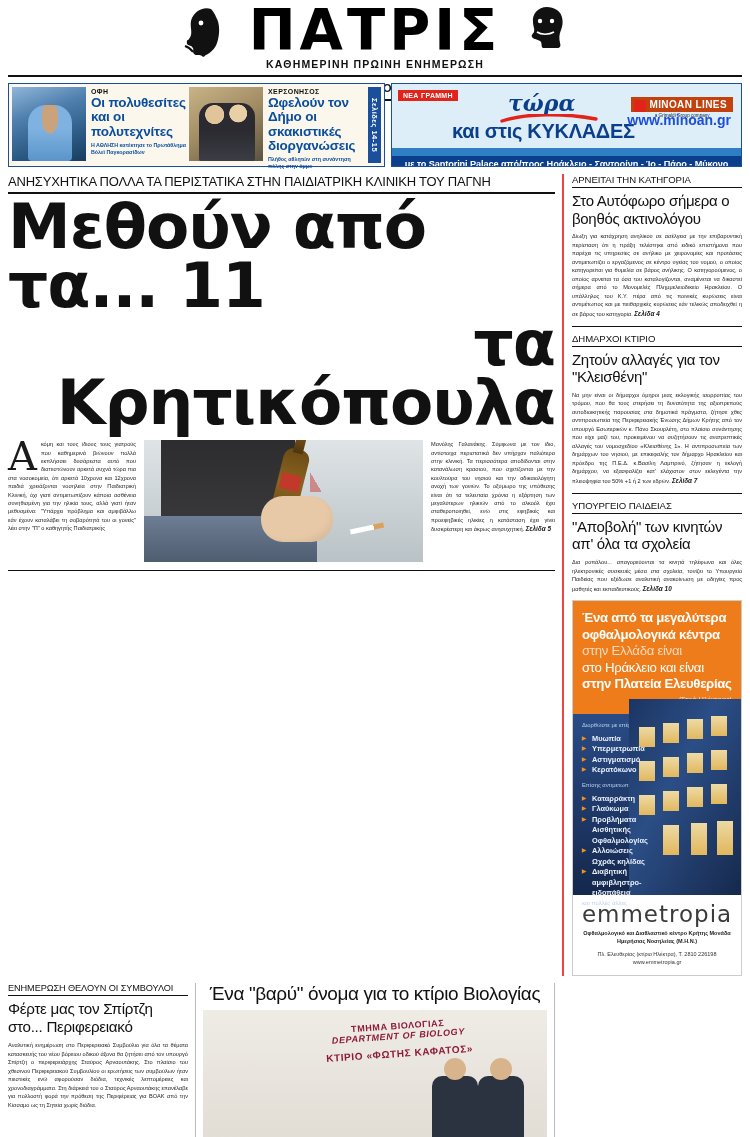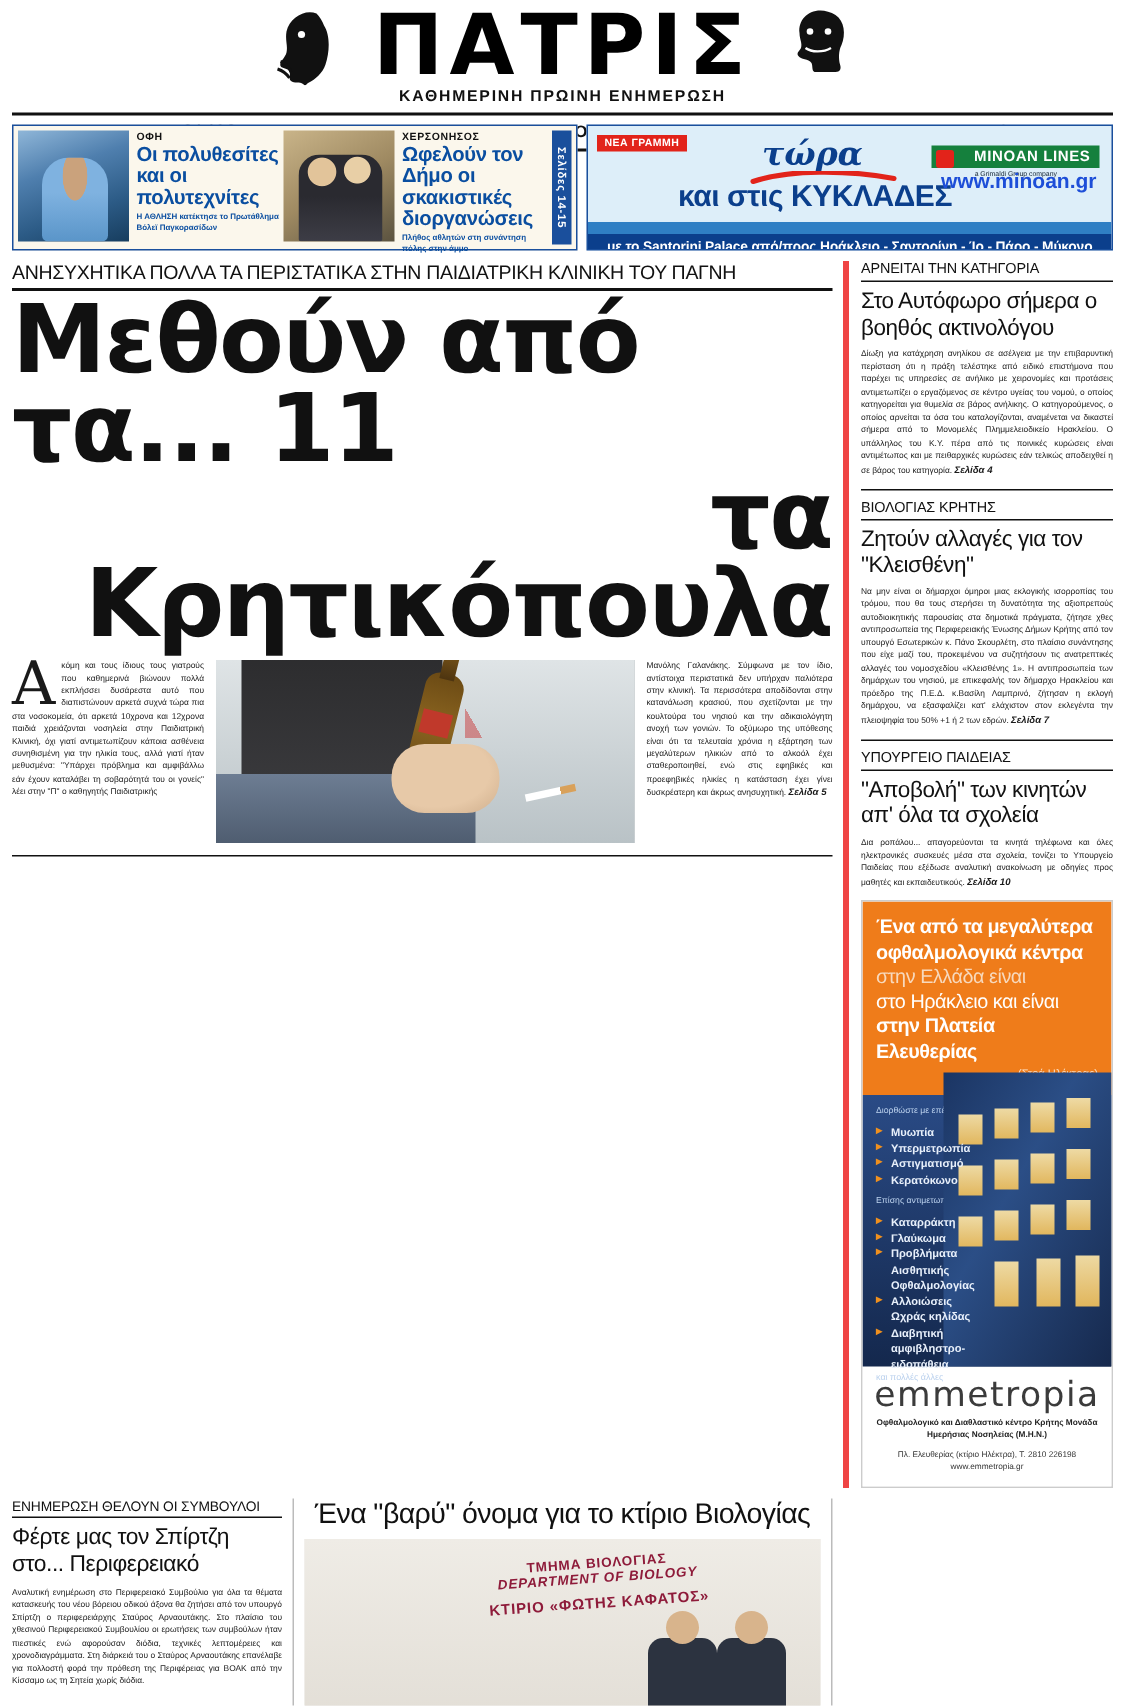--- a/index.html
+++ b/index.html
@@ -86,22 +86,22 @@
   }
   .mn-swoosh {
     position: absolute; left: 108px; top: 30px; width: 98px; height: 10px;
   }
   .mn-kuk {
     position: absolute; left: 60px; top: 36px;
     font-size: 20px; font-weight: bold; color: #0b3f8c; letter-spacing: -.3px;
   }
   .mn-logo { position: absolute; right: 8px; top: 10px; text-align: center; }
   .mn-logo-bar {
-    background:#15803d; color:#fff; font-size:10px; font-weight:bold; letter-spacing:.4px;
-    padding: 2px 6px 2px 28px; position: relative; display:inline-block;
+    background:#c2410c; color:#fff; font-size:10px; font-weight:bold; letter-spacing:.4px;
+    padding: 2px 6px 2px 18px; position: relative; display:inline-block;
   }
   .mn-logo-bar::before {
     content:""; position:absolute; left:3px; top:3px; width:12px; height:12px;
     background:#e2231a; border-radius:2px;
   }
   .mn-logo-sub { font-size: 4.6px; color:#123; margin-top:1px; }
   .mn-url { position:absolute; right: 10px; top: 28px; font-size: 14px; font-weight:bold; color:#1d4ed8; }
   .mn-wave { height: 8px; background: #2f7fc4; position: relative; }
   .mn-bottom {
     background: #0b3f8c; color: #fff; font-size: 9.2px; font-weight: bold;
@@ -166,21 +166,21 @@
     background: radial-gradient(ellipse at 40% 40%, #e7c9a8 0 60%, #cfae8c 100%);
     border-radius: 22px;
   }
   .lead-photo .cig {
     position:absolute; right: 14%; bottom: 26%; width: 34px; height: 5px;
     background: linear-gradient(90deg,#fff 0 70%, #d9a15a 70% 100%); transform: rotate(-12deg);
   }
   .lead-sep { border-top: 1px solid #111; margin-top: 8px; }
 
   
-  .side-col { flex: 0 0 180px; border-left: 4px solid #ef4444; padding-left: 8px; }
+  .side-col { flex: 0 0 180px; border-left: 2px solid #ef4444; padding-left: 8px; }
   .side-kicker {
     font-size: 9.6px; letter-spacing: -.1px; border-bottom: 1px solid #111;
     padding-bottom: 2px;
   }
   .side-head {
     font-size: 15px; line-height: 1.18; margin-top: 4px; color: #111; letter-spacing: -.3px;
   }
   .side-body { font-size: 5.6px; line-height: 1.52; text-align: justify; margin-top: 5px; color:#1a1a1a; }
   .pageref { font-weight: bold; font-style: italic; font-size: 6.4px; white-space: nowrap; }
   .side-rule { border-top: 1px solid #111; margin: 7px 0 6px; }
@@ -355,21 +355,21 @@
       <div>
         <div class="side-kicker">ΑΡΝΕΙΤΑΙ ΤΗΝ ΚΑΤΗΓΟΡΙΑ</div>
         <div class="side-head">Στο Αυτόφωρο σήμερα ο βοηθός ακτινολόγου</div>
         <div class="side-body">
           <span>Δίωξη για κατάχρηση ανηλίκου σε ασέλγεια με την επιβαρυντική περίσταση ότι η πράξη τελέστηκε από ειδικό επιστήμονα που παρέχει τις υπηρεσίες σε ανήλικο με χειρονομίες και προτάσεις αντιμετωπίζει ο εργαζόμενος σε κέντρο υγείας του νομού, ο οποίος κατηγορείται για θυμελία σε βάρος ανήλικης. Ο κατηγορούμενος, ο οποίος αρνείται τα όσα του καταλογίζονται, αναμένεται να δικαστεί σήμερα από το Μονομελές Πλημμελειοδικείο Ηρακλείου. Ο υπάλληλος του Κ.Υ. πέρα από τις ποινικές κυρώσεις είναι αντιμέτωπος και με πειθαρχικές κυρώσεις εάν τελικώς αποδειχθεί η σε βάρος του κατηγορία.</span>
           <span class="pageref">Σελίδα 4</span>
         </div>
       </div>
       <div class="side-rule"></div>
       <div>
-        <div class="side-kicker">ΒΙΟΛΟΓΙΑΣ ΚΡΗΤΗΣ</div>
+        <div class="side-kicker">ΔΗΜΑΡΧΟΙ ΚΤΙΡΙΟ</div>
         <div class="side-head">Ζητούν αλλαγές για τον "Κλεισθένη"</div>
         <div class="side-body">
           <span>Να μην είναι οι δήμαρχοι όμηροι μιας εκλογικής ισορροπίας του τρόμου, που θα τους στερήσει τη δυνατότητα της αξιοπρεπούς αυτοδιοικητικής παρουσίας στα δημοτικά πράγματα, ζήτησε χθες αντιπροσωπεία της Περιφερειακής Ένωσης Δήμων Κρήτης από τον υπουργό Εσωτερικών κ. Πάνο Σκουρλέτη, στο πλαίσιο συνάντησης που είχε μαζί του, προκειμένου να συζητήσουν τις ανατρεπτικές αλλαγές του νομοσχεδίου «Κλεισθένης 1». Η αντιπροσωπεία των δημάρχων του νησιού, με επικεφαλής τον δήμαρχο Ηρακλείου και πρόεδρο της Π.Ε.Δ. κ.Βασίλη Λαμπρινό, ζήτησαν η εκλογή δημάρχου, να εξασφαλίζει κατ' ελάχιστον στον εκλεγέντα την πλειοψηφία του 50% +1 ή 2 των εδρών.</span>
           <span class="pageref">Σελίδα 7</span>
         </div>
       </div>
       <div class="side-rule"></div>
       <div>
         <div class="side-kicker">ΥΠΟΥΡΓΕΙΟ ΠΑΙΔΕΙΑΣ</div>
         <div class="side-head">"Αποβολή" των κινητών απ' όλα τα σχολεία</div>

